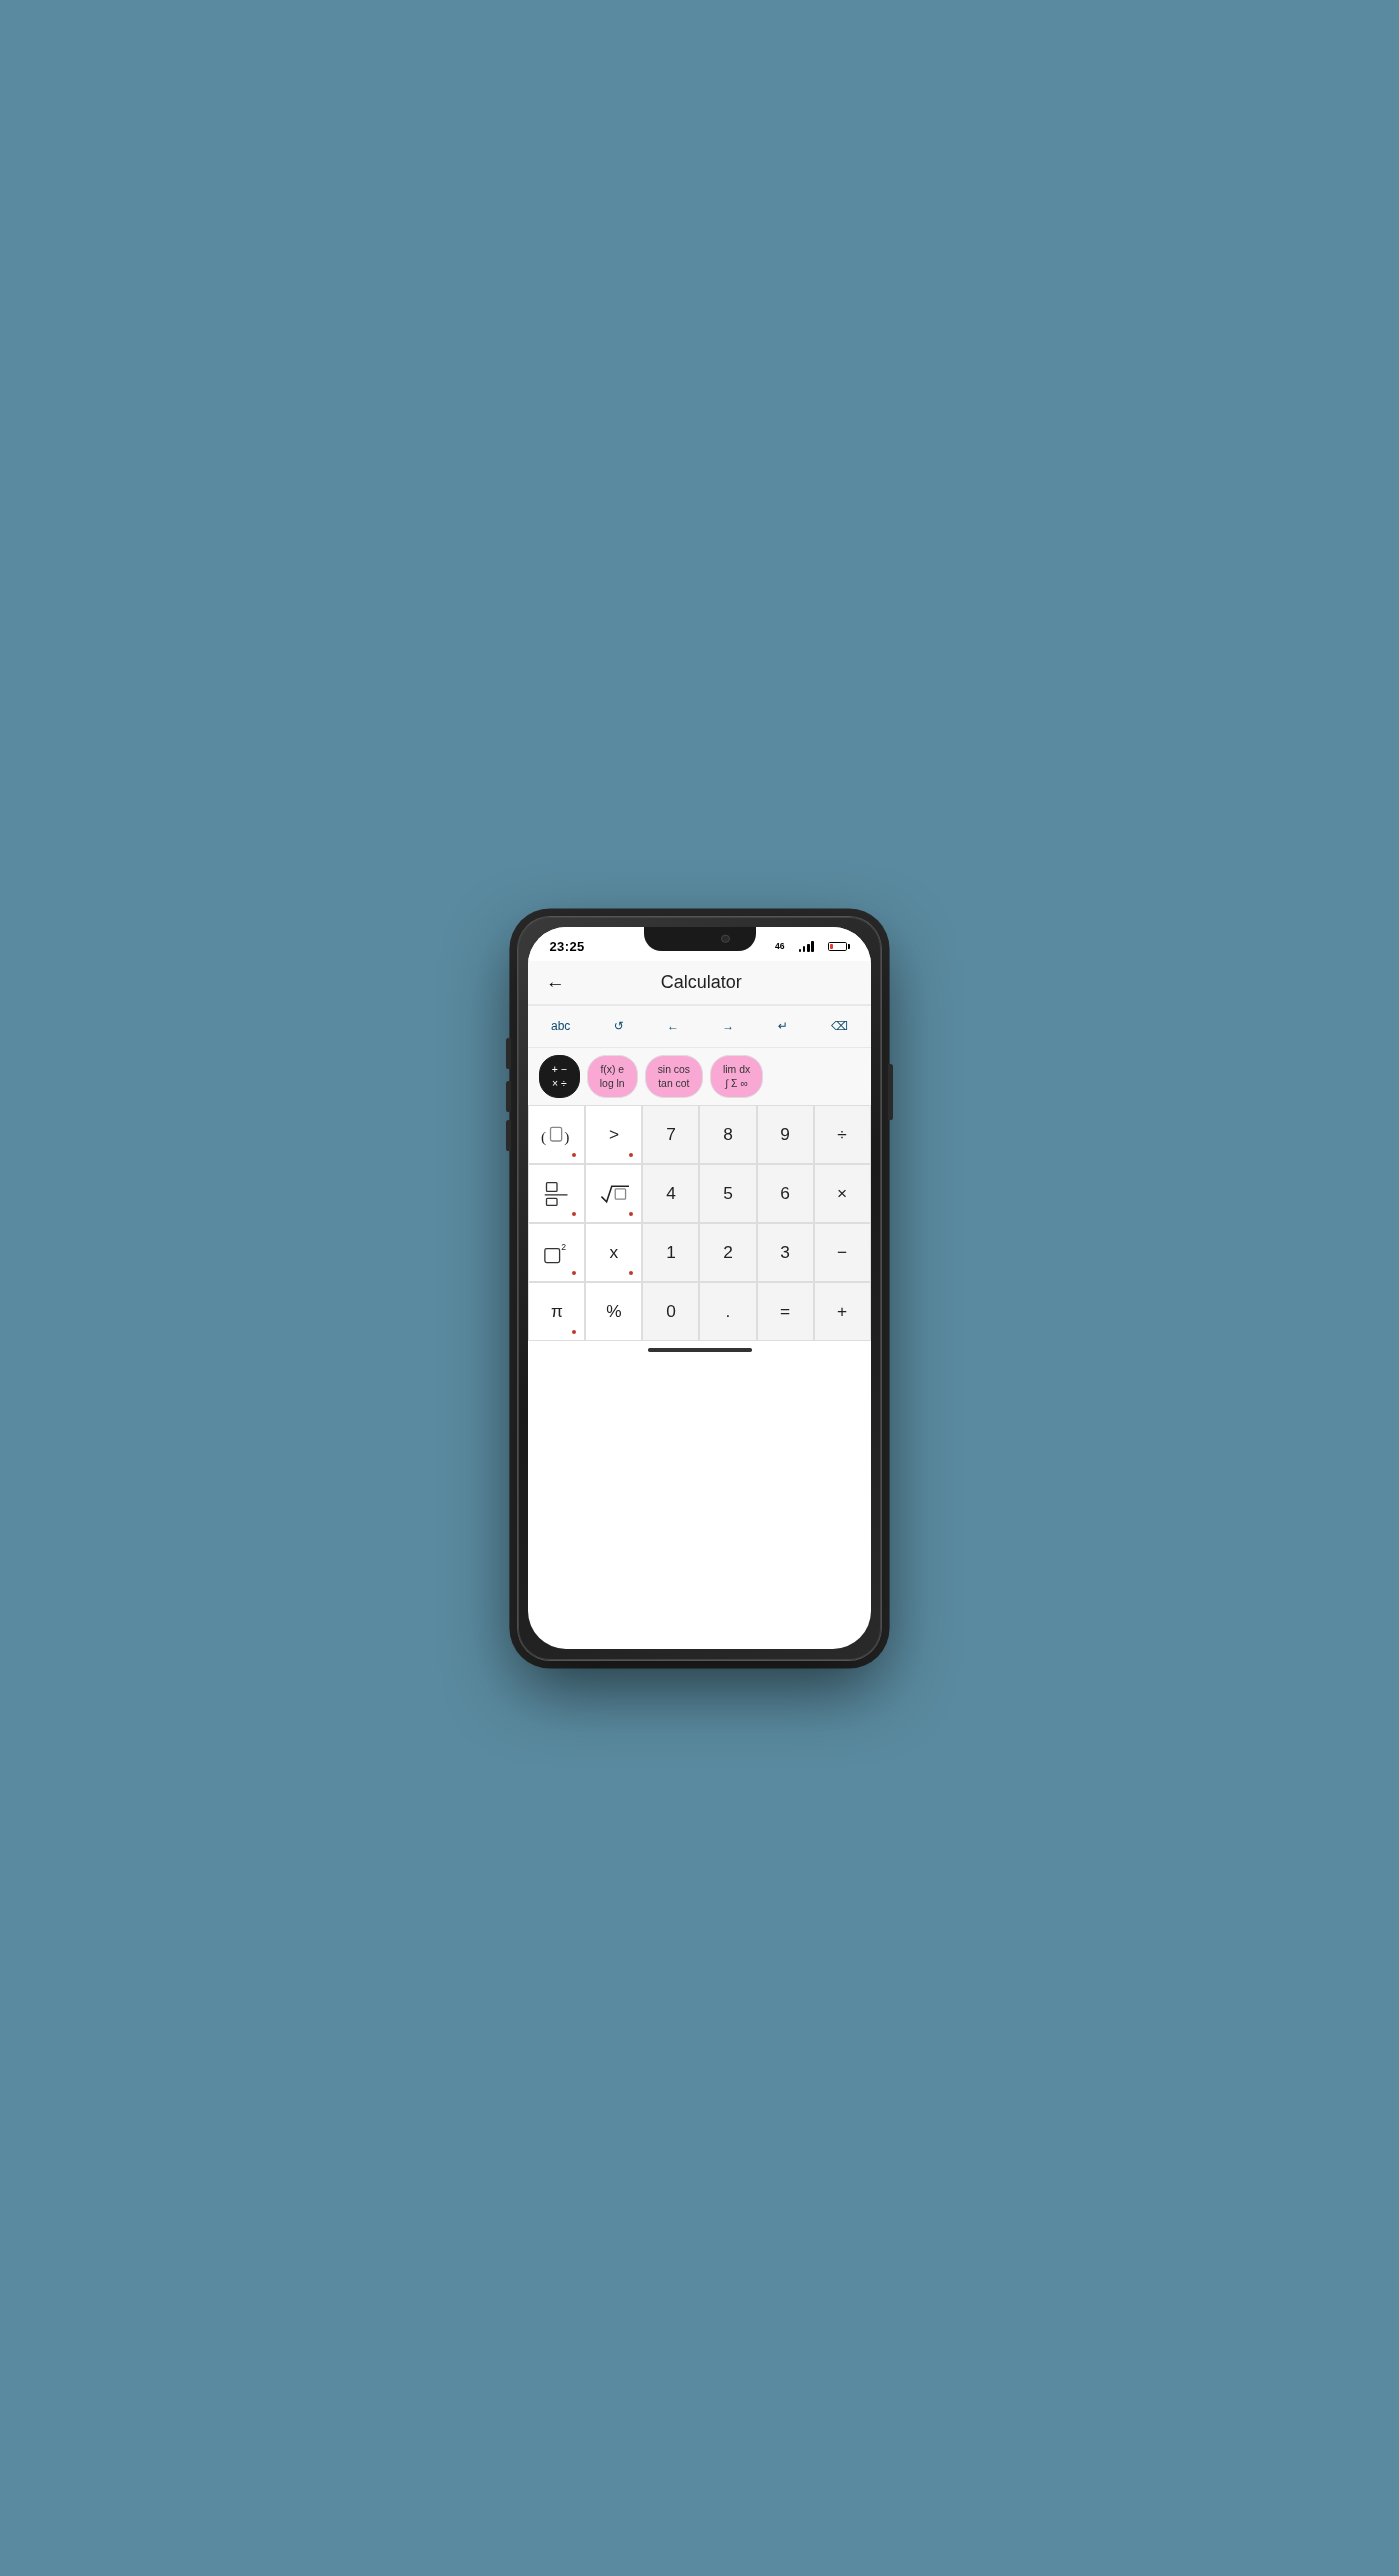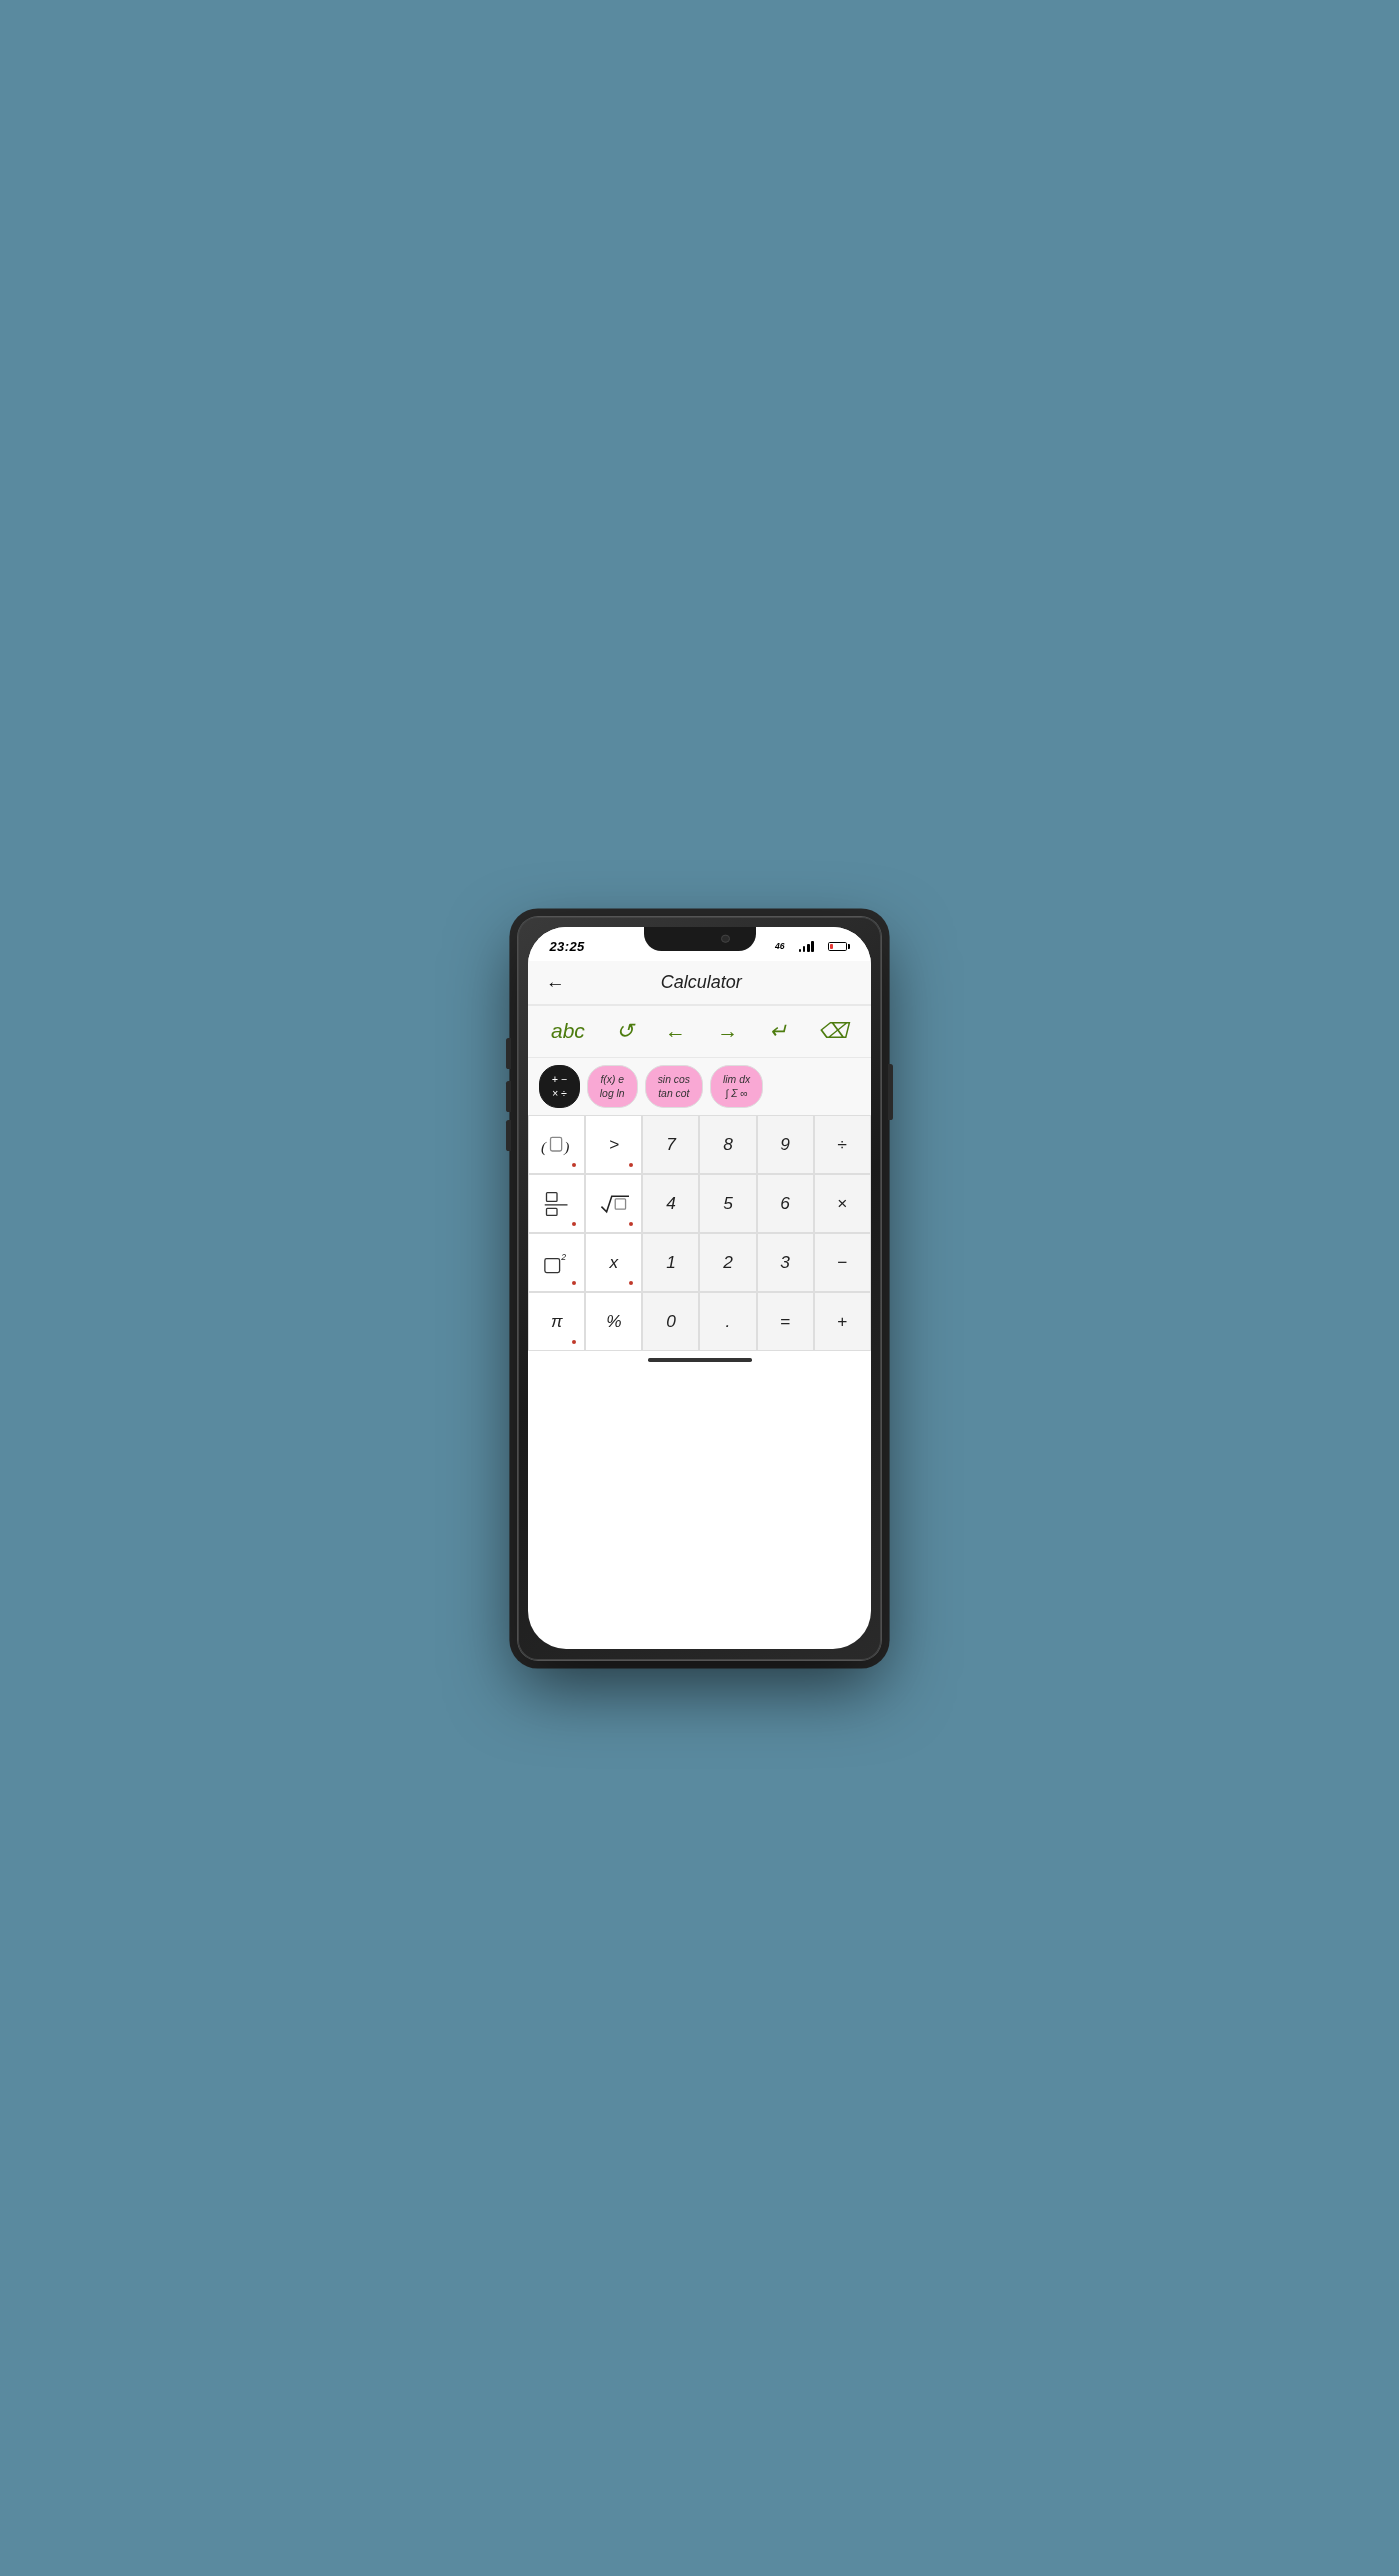--- a/index.html
+++ b/index.html
@@ -10,29 +10,28 @@
       justify-content: center;
       align-items: center;
       min-height: 100vh;
       font-family: -apple-system, BlinkMacSystemFont, 'Helvetica Neue', sans-serif;
     }
 
     .phone-outer {
       width: 363px;
       height: 743px;
       background: linear-gradient(145deg, #3a3a3a, #1a1a1a, #2a2a2a);
-      border-radius: 20px;
+      border-radius: 32px;
       padding: 10.4px;
       box-shadow: 
         0 0 0 0.9px #555,
         inset 0 0 0 0.9px #444,
         0 26px 69px rgba(0,0,0,0.6),
         0 0 0 8.6px #2a2a2a;
       position: relative;
-      font-style: italic;
     }
 
     
     .phone-outer::before {
       content: '';
       position: absolute;
       left: -12px;
       top: 121px;
       width: 5.2px;
       height: 31px;
@@ -207,22 +206,22 @@
       background: #f8f8f8;
       padding: 8.6px 14px;
       display: flex;
       justify-content: space-between;
       align-items: center;
       border-top: 0.9px solid #e8e8e8;
       flex-shrink: 0;
     }
 
     .toolbar-btn {
-      font-size: 21px;
-      color: #4d7c0f;
+      font-size: 12px;
+      color: #0c4a6e;
       cursor: pointer;
       padding: 5.2px 8.6px;
       display: flex;
       align-items: center;
       justify-content: center;
     }
 
     
     .category-tabs {
       background: #f8f8f8;

